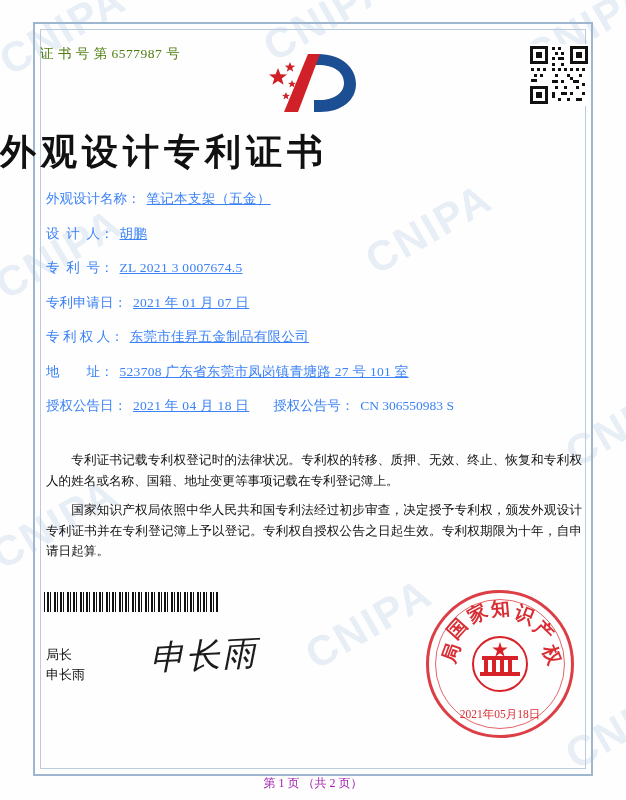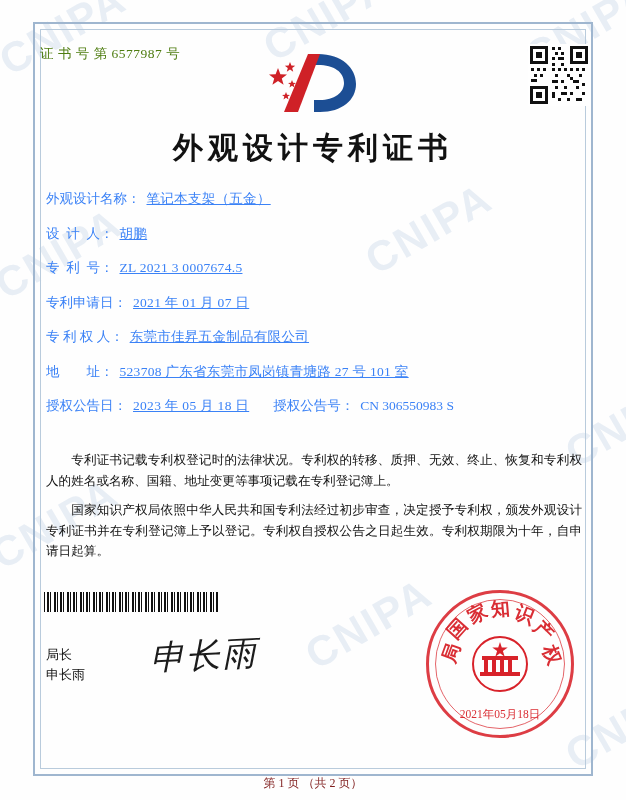--- a/index.html
+++ b/index.html
@@ -90,22 +90,21 @@
     top: 44px;
     width: 62px;
     height: 62px;
   }
 
   .title {
     position: absolute;
     left: 0;
     right: 0;
     top: 128px;
-    text-align: center;
-    font-size: 30px;
+    font-size: 36px;
     font-weight: bold;
     letter-spacing: 5px;
     color: #111;
     font-family: "Liberation Serif", "DejaVu Serif", serif;
   }
 
   .fields {
     position: absolute;
     left: 46px;
     right: 40px;
@@ -236,21 +235,21 @@
     opacity: 0.95;
   }
 
   .footer {
     position: absolute;
     left: 0;
     right: 0;
     bottom: 8px;
     text-align: center;
     font-size: 12px;
-    color: #7f1d1d;
+    color: #a21caf;
   }
 </style>
 </head>
 <body>
 
 <div class="page">
 
   <div class="watermark wm1">CNIPA</div>
   <div class="watermark wm2">CNIPA</div>
   <div class="watermark wm3">CNIPA</div>
@@ -355,21 +354,21 @@
     <div class="field-row">
       <span class="field-label">专 利 权 人：</span>
       <span class="field-value">东莞市佳昇五金制品有限公司</span>
     </div>
     <div class="field-row">
       <span class="field-label">地        址：</span>
       <span class="field-value">523708 广东省东莞市凤岗镇青塘路 27 号 101 室</span>
     </div>
     <div class="field-row two-col">
       <span class="field-label">授权公告日：</span>
-      <span class="field-value">2023 年 05 月 18 日</span>
+      <span class="field-value">2021 年 04 月 18 日</span>
       <span class="second">授权公告号：</span>
       <span class="second-value">CN 306550983 S</span>
     </div>
   </div>
 
   <div class="para-block">
     <div class="para">专利证书记载专利权登记时的法律状况。专利权的转移、质押、无效、终止、恢复和专利权人的姓名或名称、国籍、地址变更等事项记载在专利登记簿上。</div>
     <div class="para">国家知识产权局依照中华人民共和国专利法经过初步审查，决定授予专利权，颁发外观设计专利证书并在专利登记簿上予以登记。专利权自授权公告之日起生效。专利权期限为十年，自申请日起算。</div>
   </div>
 

